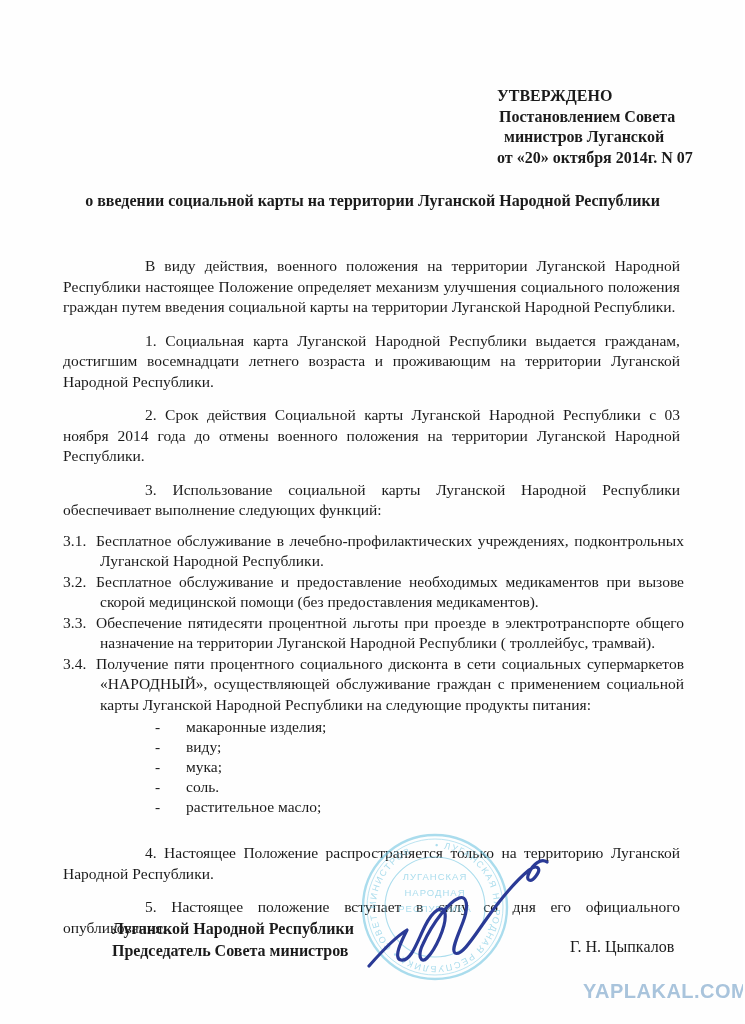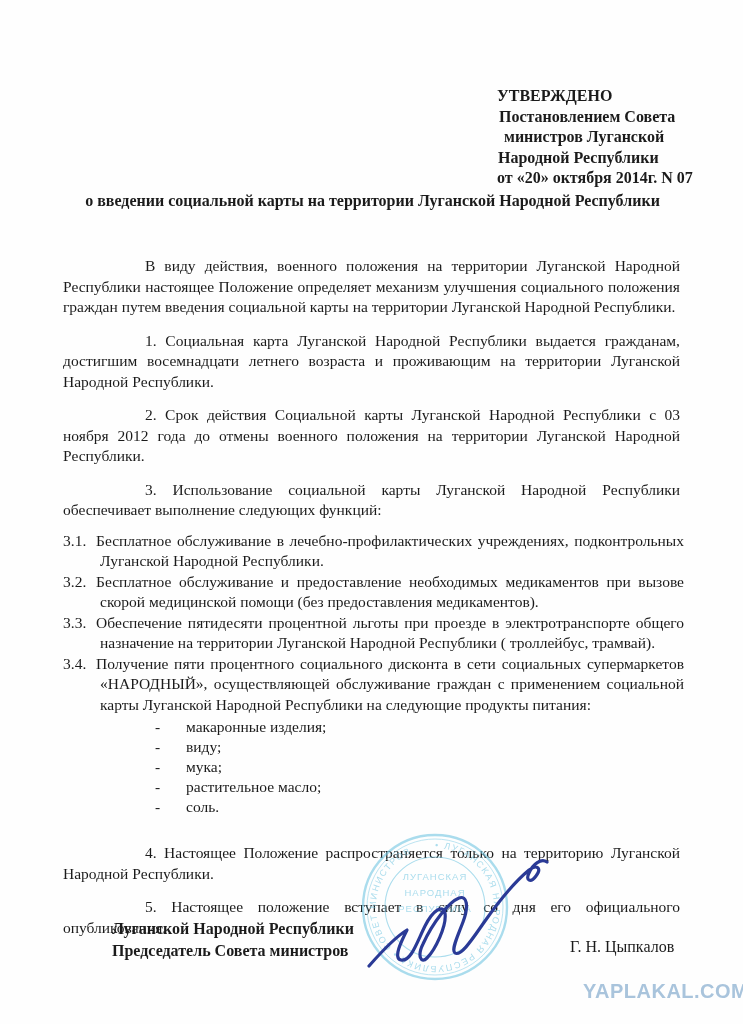--- a/index.html
+++ b/index.html
@@ -66,53 +66,52 @@
 </style>
 </head>
 <body>
 
 <div class="page">
 
   <div class="approval">
     <div>УТВЕРЖДЕНО</div>
     <div class="l2">Постановлением Совета</div>
     <div class="l3">министров Луганской</div>
-    <div class="l4">Народной Республики</div>
     <div>от «20» октября 2014г. N 07</div>
   </div>
 
   <div class="doc-title">
     <div>о введении социальной карты на территории Луганской Народной Республики</div>
   </div>
 
   <div class="body-text">
     <p class="para">В виду действия, военного положения на территории Луганской Народной Республики  настоящее Положение определяет механизм улучшения социального положения граждан путем введения социальной карты на территории Луганской Народной Республики.</p>
     <p class="para">1. Социальная карта Луганской Народной Республики выдается гражданам, достигшим восемнадцати летнего возраста и проживающим на территории Луганской Народной Республики.</p>
-    <p class="para">2. Срок действия Социальной карты Луганской Народной Республики с 03 ноября 2012 года до отмены военного положения на территории Луганской Народной Республики.</p>
+    <p class="para">2. Срок действия Социальной карты Луганской Народной Республики с 03 ноября 2014 года до отмены военного положения на территории Луганской Народной Республики.</p>
     <p class="para tight">3. Использование социальной карты Луганской Народной Республики обеспечивает выполнение следующих функций:</p>
 
     <div class="subitem">
       <span class="num">3.1.</span><span>Бесплатное обслуживание в лечебно-профилактических учреждениях, подконтрольных Луганской Народной Республики.</span>
     </div>
     <div class="subitem">
       <span class="num">3.2.</span><span>Бесплатное обслуживание и предоставление необходимых медикаментов при вызове скорой медицинской помощи (без предоставления медикаментов).</span>
     </div>
     <div class="subitem">
       <span class="num">3.3.</span><span>Обеспечение пятидесяти процентной льготы при проезде в электротранспорте общего назначение на территории Луганской Народной Республики ( троллейбус, трамвай).</span>
     </div>
     <div class="subitem">
       <span class="num">3.4.</span><span>Получение пяти процентного социального дисконта в сети социальных супермаркетов «НАРОДНЫЙ», осуществляющей обслуживание граждан с применением социальной карты Луганской Народной Республики на следующие продукты питания:</span>
     </div>
 
     <div class="bullet-list">
       <div class="bullet">макаронные изделия;</div>
       <div class="bullet">виду;</div>
       <div class="bullet">мука;</div>
+      <div class="bullet">соль.</div>
       <div class="bullet">растительное масло;</div>
-      <div class="bullet">соль.</div>
     </div>
 
     <p class="para para4">4.   Настоящее Положение распространяется только на территорию Луганской Народной Республики.</p>
     <p class="para para5">5.  Настоящее положение вступает в силу со дня его официального опубликования.</p>
   </div>
 
   <div class="seal-wrap">
     <svg width="230" height="200" viewBox="0 0 230 200">
       <defs>
         <path id="ringPath" d="M 90,30 a 59,59 0 1,1 -0.05,0"></path>

